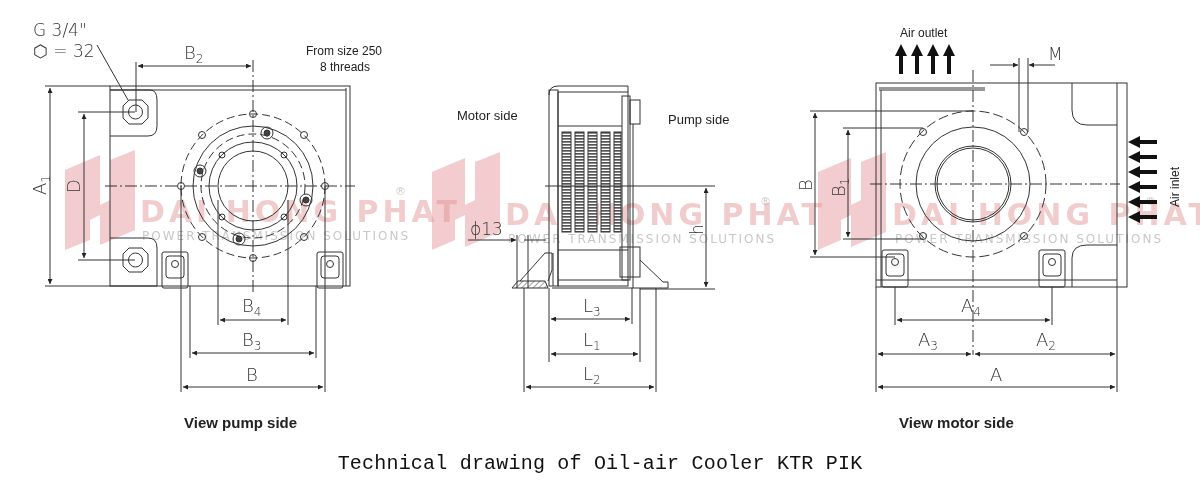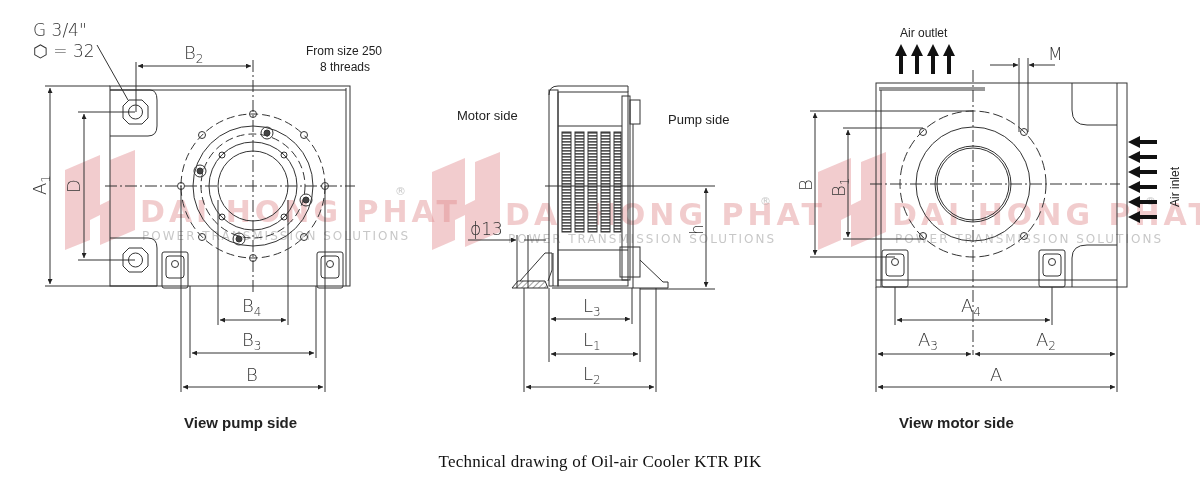--- a/index.html
+++ b/index.html
@@ -3,21 +3,21 @@
 <meta charset="utf-8">
 <style>
   html, body { margin: 0; padding: 0; background: #ffffff; }
   body { width: 1200px; height: 500px; position: relative; overflow: hidden; font-family: "Liberation Sans", sans-serif; }
   #canvas { position: absolute; left: 0; top: 0; width: 1200px; height: 500px; }
   .dim { font-family: "DejaVu Sans", sans-serif; font-weight: 200; fill: #333; }
   .note { font-family: "Liberation Sans", sans-serif; fill: #222; }
   .view-title { font-family: "Liberation Sans", sans-serif; font-weight: bold; fill: #222; }
   .caption {
     position: absolute; left: 0; top: 452px; width: 1200px; text-align: center;
-    font-family: Liberation Serif, serif; font-size: 17px; color: #111; letter-spacing: 0.2px;
+    font-family: Liberation Mono, monospace; font-size: 20px; color: #111; letter-spacing: 0.2px;
   }
   .wm-text { font-family: "DejaVu Sans", sans-serif; font-weight: bold; fill: #e7a3a5; opacity: 0.55; letter-spacing: 4px; }
   .wm-sub { font-family: "DejaVu Sans", sans-serif; fill: #9a9a9a; opacity: 0.55; letter-spacing: 2px; }
   .wm-logo { fill: #e28f92; opacity: 0.45; }
 </style>
 </head>
 <body>
 
 <svg id="canvas" width="1200" height="500" viewBox="0 0 1200 500" xmlns="http://www.w3.org/2000/svg">
   <defs>

